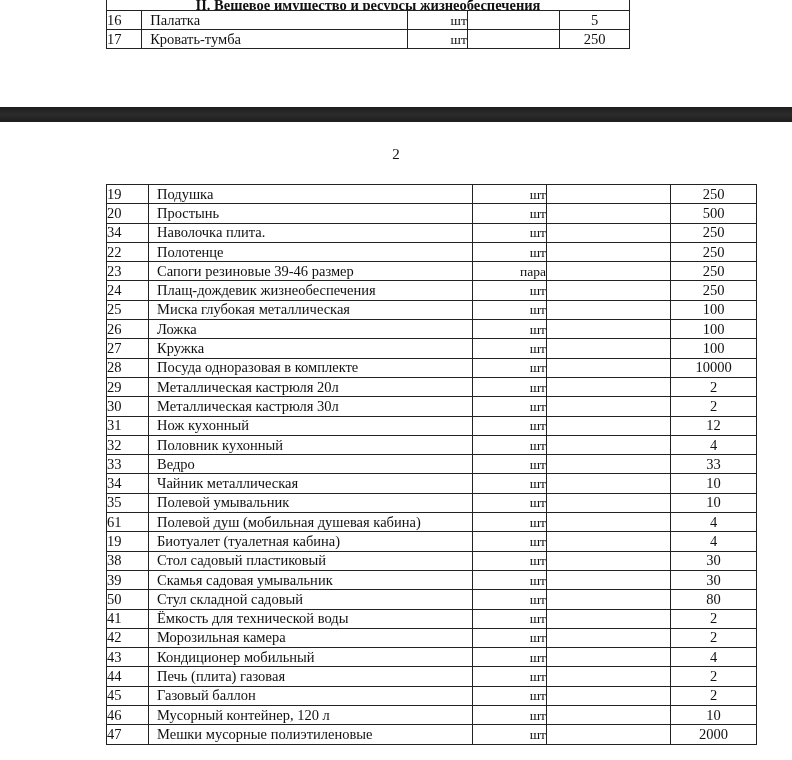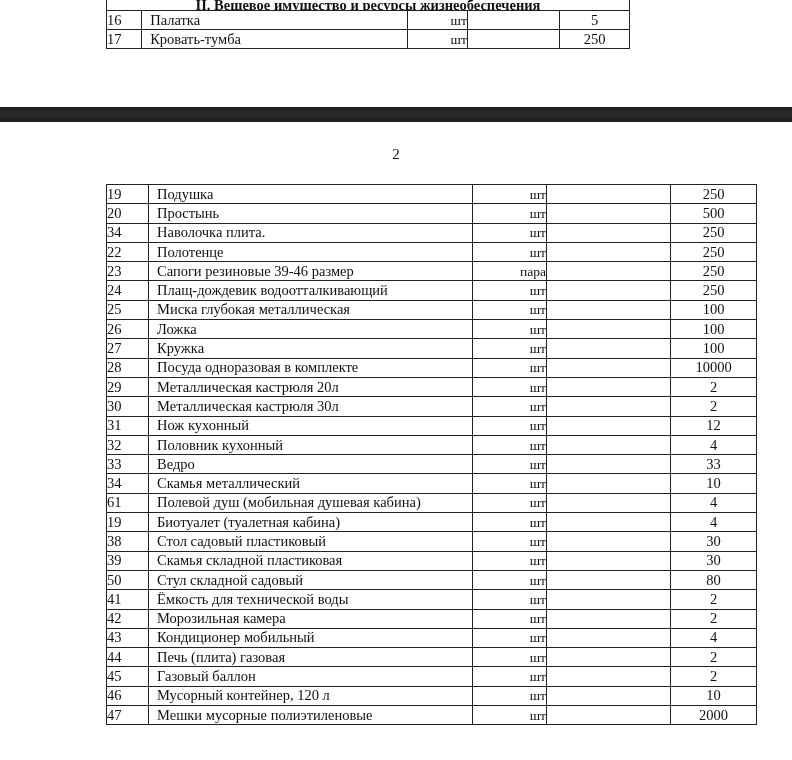--- a/index.html
+++ b/index.html
@@ -100,21 +100,21 @@
       </tr>
       <tr>
         <td class="num">23</td>
         <td class="name">Сапоги резиновые 39-46 размер</td>
         <td class="unit">пара</td>
         <td class="blank"></td>
         <td class="qty">250</td>
       </tr>
       <tr>
         <td class="num">24</td>
-        <td class="name">Плащ-дождевик водоотталкивающий</td>
+        <td class="name">Плащ-дождевик жизнеобеспечения</td>
         <td class="unit">шт</td>
         <td class="blank"></td>
         <td class="qty">250</td>
       </tr>
       <tr>
         <td class="num">25</td>
         <td class="name">Миска глубокая металлическая</td>
         <td class="unit">шт</td>
         <td class="blank"></td>
         <td class="qty">100</td>
@@ -170,21 +170,28 @@
       </tr>
       <tr>
         <td class="num">33</td>
         <td class="name">Ведро</td>
         <td class="unit">шт</td>
         <td class="blank"></td>
         <td class="qty">33</td>
       </tr>
       <tr>
         <td class="num">34</td>
-        <td class="name">Скамья металлический</td>
+        <td class="name">Чайник металлическая</td>
+        <td class="unit">шт</td>
+        <td class="blank"></td>
+        <td class="qty">10</td>
+      </tr>
+      <tr>
+        <td class="num">35</td>
+        <td class="name">Полевой умывальник</td>
         <td class="unit">шт</td>
         <td class="blank"></td>
         <td class="qty">10</td>
       </tr>
       <tr>
         <td class="num">61</td>
         <td class="name">Полевой душ (мобильная душевая кабина)</td>
         <td class="unit">шт</td>
         <td class="blank"></td>
         <td class="qty">4</td>
@@ -198,21 +205,21 @@
       </tr>
       <tr>
         <td class="num">38</td>
         <td class="name">Стол садовый  пластиковый</td>
         <td class="unit">шт</td>
         <td class="blank"></td>
         <td class="qty">30</td>
       </tr>
       <tr>
         <td class="num">39</td>
-        <td class="name">Скамья складной пластиковая</td>
+        <td class="name">Скамья садовая умывальник</td>
         <td class="unit">шт</td>
         <td class="blank"></td>
         <td class="qty">30</td>
       </tr>
       <tr>
         <td class="num">50</td>
         <td class="name">Стул складной садовый</td>
         <td class="unit">шт</td>
         <td class="blank"></td>
         <td class="qty">80</td>

